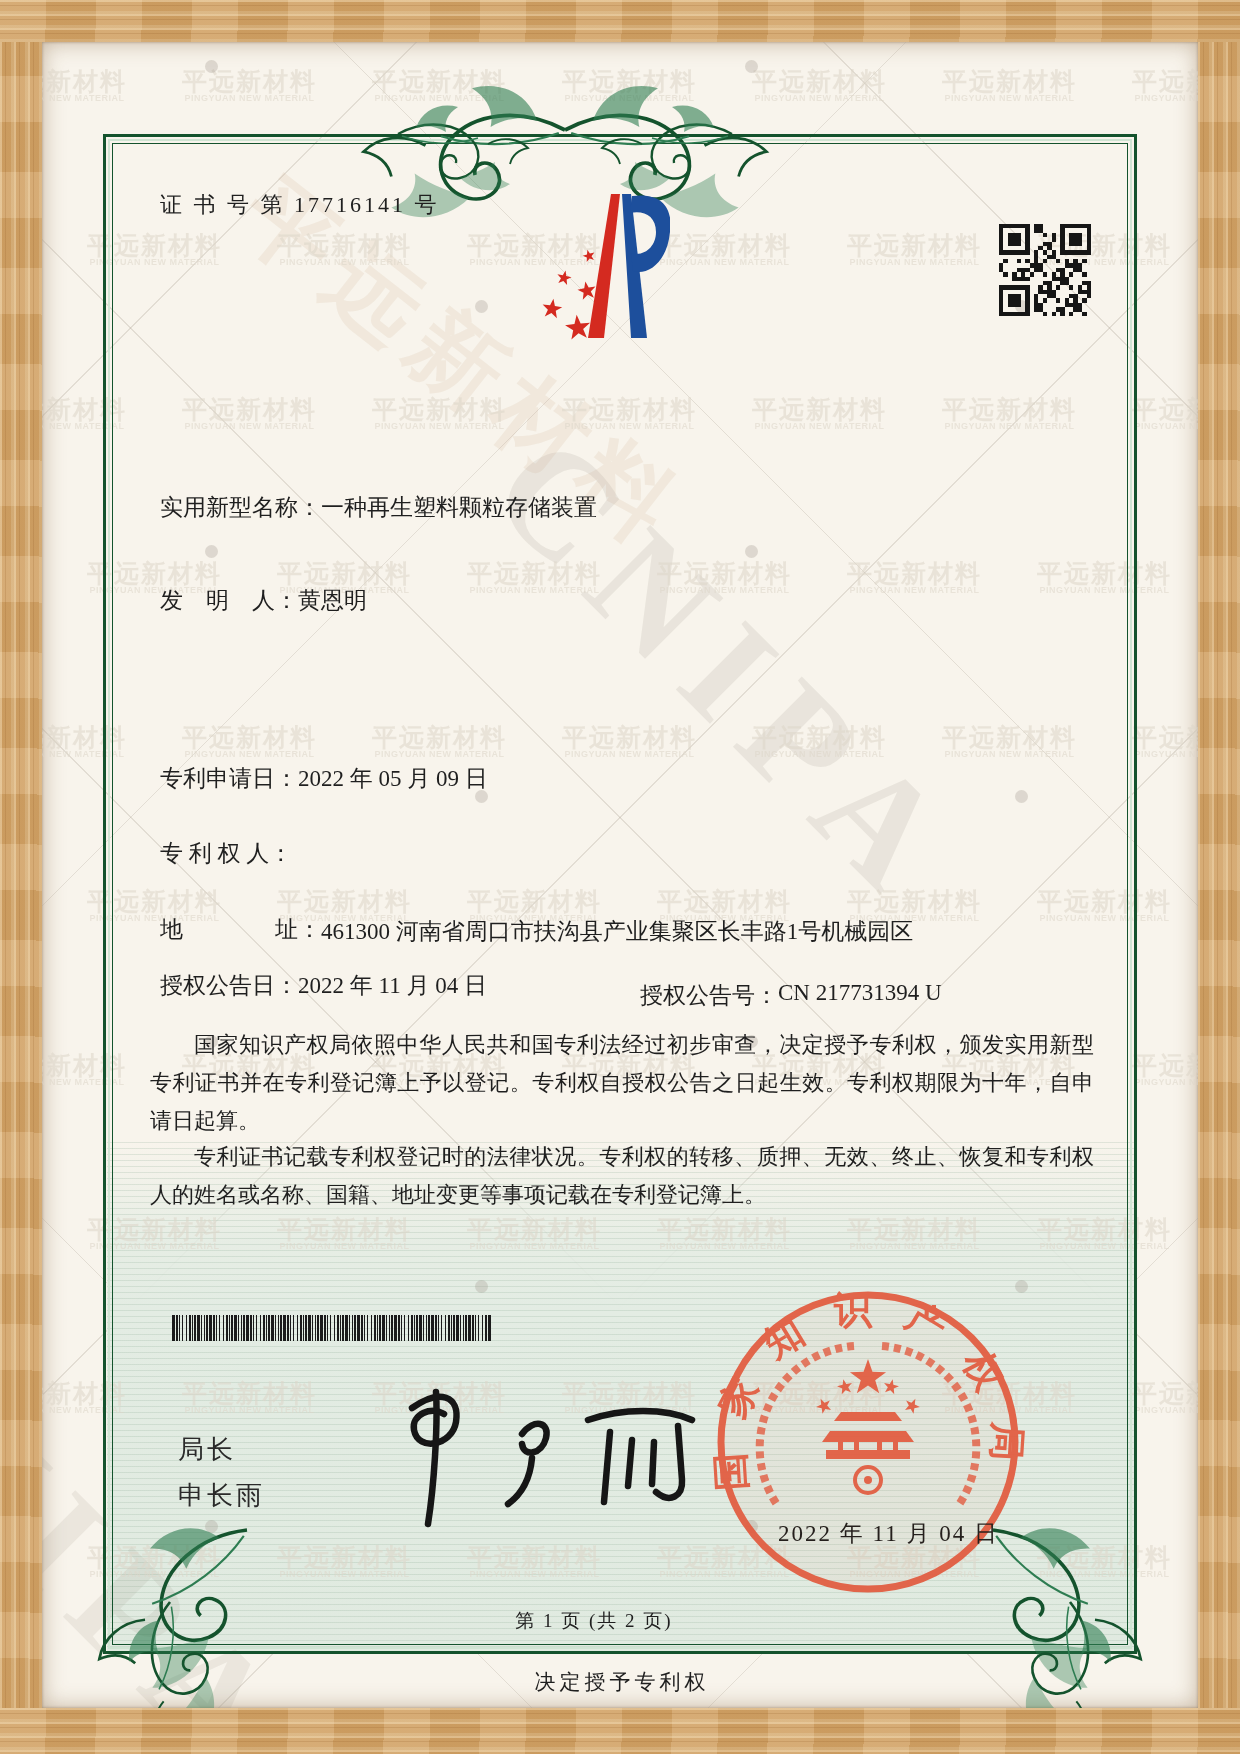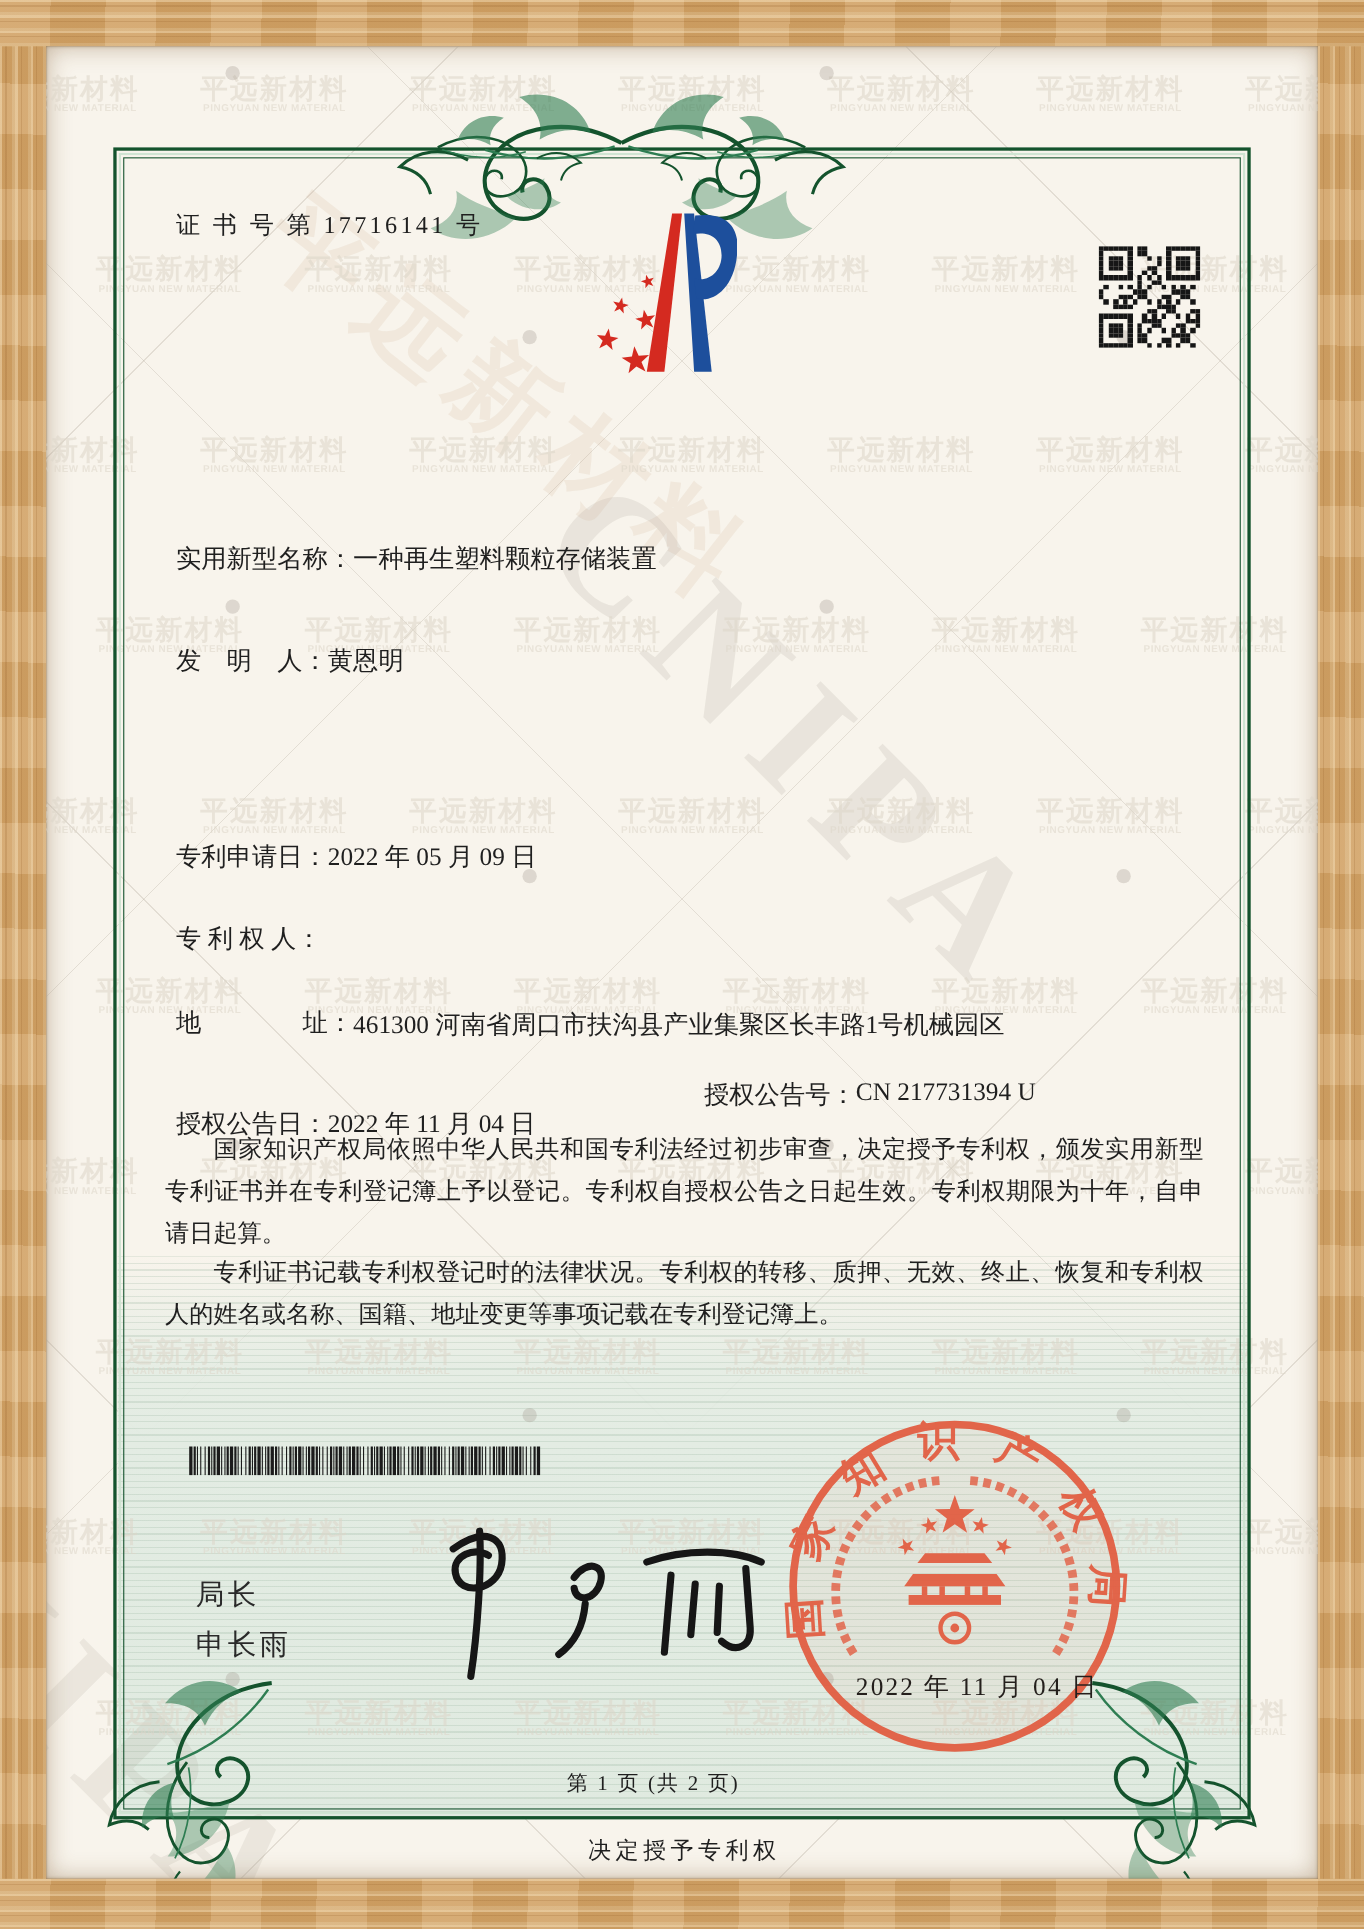--- a/index.html
+++ b/index.html
@@ -869,21 +869,21 @@
       <div class="field-row" style="top:721px">
         <span class="f-label">专利申请日：</span><span class="f-value">2022 年 05 月 09 日</span>
       </div>
       <div class="field-row" style="top:796px">
         <span class="f-label">专 利 权 人：</span>
       </div>
       <div class="field-row addr" style="top:872px">
         <span class="f-label">地　　　　址：</span>
           <span class="f-value">461300 河南省周口市扶沟县产业集聚区长丰路1号机械园区</span>
       </div>
-      <div class="field-row" style="top:964px">
+      <div class="field-row" style="top:928px">
         <span class="f-label">授权公告日：</span><span class="f-value">2022 年 11 月 04 日</span>
       </div>
       <div class="field-row grant-right" style="top:938px">
         <span class="f-label">授权公告号：</span><span class="f-value">CN 217731394 U</span>
       </div>
 
       <div class="para" style="top:1096px">专利证书记载专利权登记时的法律状况。专利权的转移、质押、无效、终止、恢复和专利权人的姓名或名称、国籍、地址变更等事项记载在专利登记簿上。</div>
       <div class="para" style="top:984px">国家知识产权局依照中华人民共和国专利法经过初步审查，决定授予专利权，颁发实用新型专利证书并在专利登记簿上予以登记。专利权自授权公告之日起生效。专利权期限为十年，自申请日起算。</div>
 
       <div class="barcode" id="barcode">

